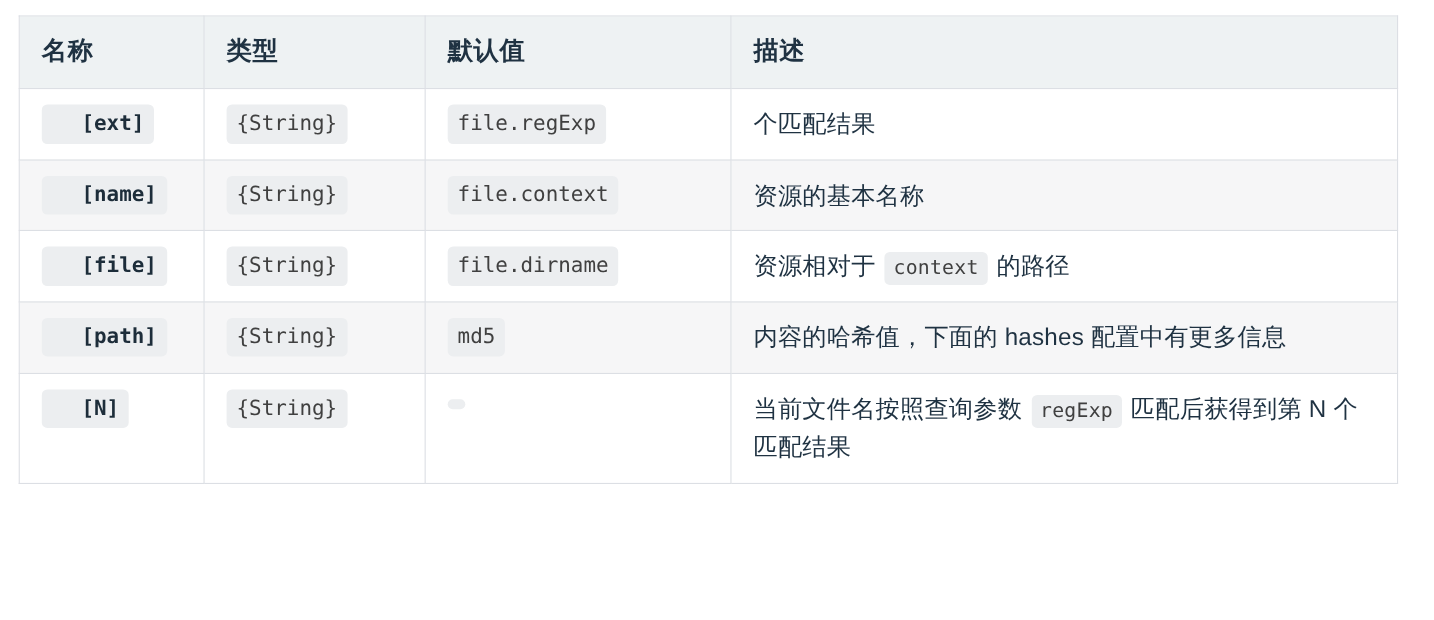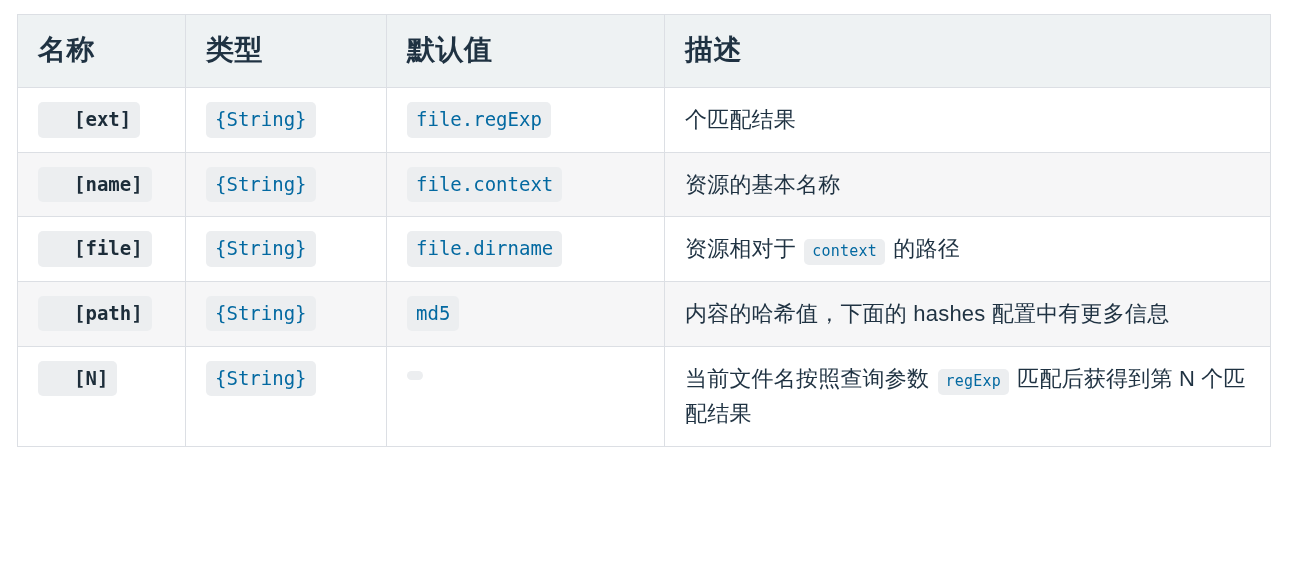--- a/index.html
+++ b/index.html
@@ -75,58 +75,58 @@
   table.params td {
     border: 1px solid #dcdfe4;
     text-align: left;
     vertical-align: top;
     padding: 14px 16px 14px 20px;
     box-sizing: border-box;
   }
   table.params thead th {
     background: #eef2f3;
     font-weight: 700;
-    font-size: 28px;
+    font-size: 23px;
     color: #1f3242;
     padding-top: 16px;
     padding-bottom: 18px;
     letter-spacing: 0.5px;
   }
   table.params tbody tr { background: #ffffff; }
   table.params tbody tr.alt { background: #f6f6f7; }
 
   table.params td.cell-name,
   table.params td.cell-type,
   table.params td.cell-default {
     white-space: nowrap;
   }
 
   
   code.chip {
     font-family: "DejaVu Sans Mono", "Liberation Mono", monospace;
     font-size: 19px;
     line-height: 1.4;
     background: #eceef0;
-    color: #0369a1;
+    color: #404040;
     border-radius: 5px;
     padding: 4px 9px 5px 9px;
     white-space: pre;
     display: inline-block;
   }
   code.chip.name {
     font-weight: 700;
     color: #1d2d3a;
     padding-left: 36px;
   }
   code.chip.empty {
     padding: 4px 5px 5px 5px;
     min-width: 6px;
   }
   code.chip.inline {
-    font-size: 15px;
+    font-size: 18px;
     padding: 2px 8px 3px 8px;
     margin: 0 2px;
   }
 
   .desc {
     font-size: 22px;
     line-height: 1.62;
     color: #1f3242;
     letter-spacing: 0.2px;
   }

